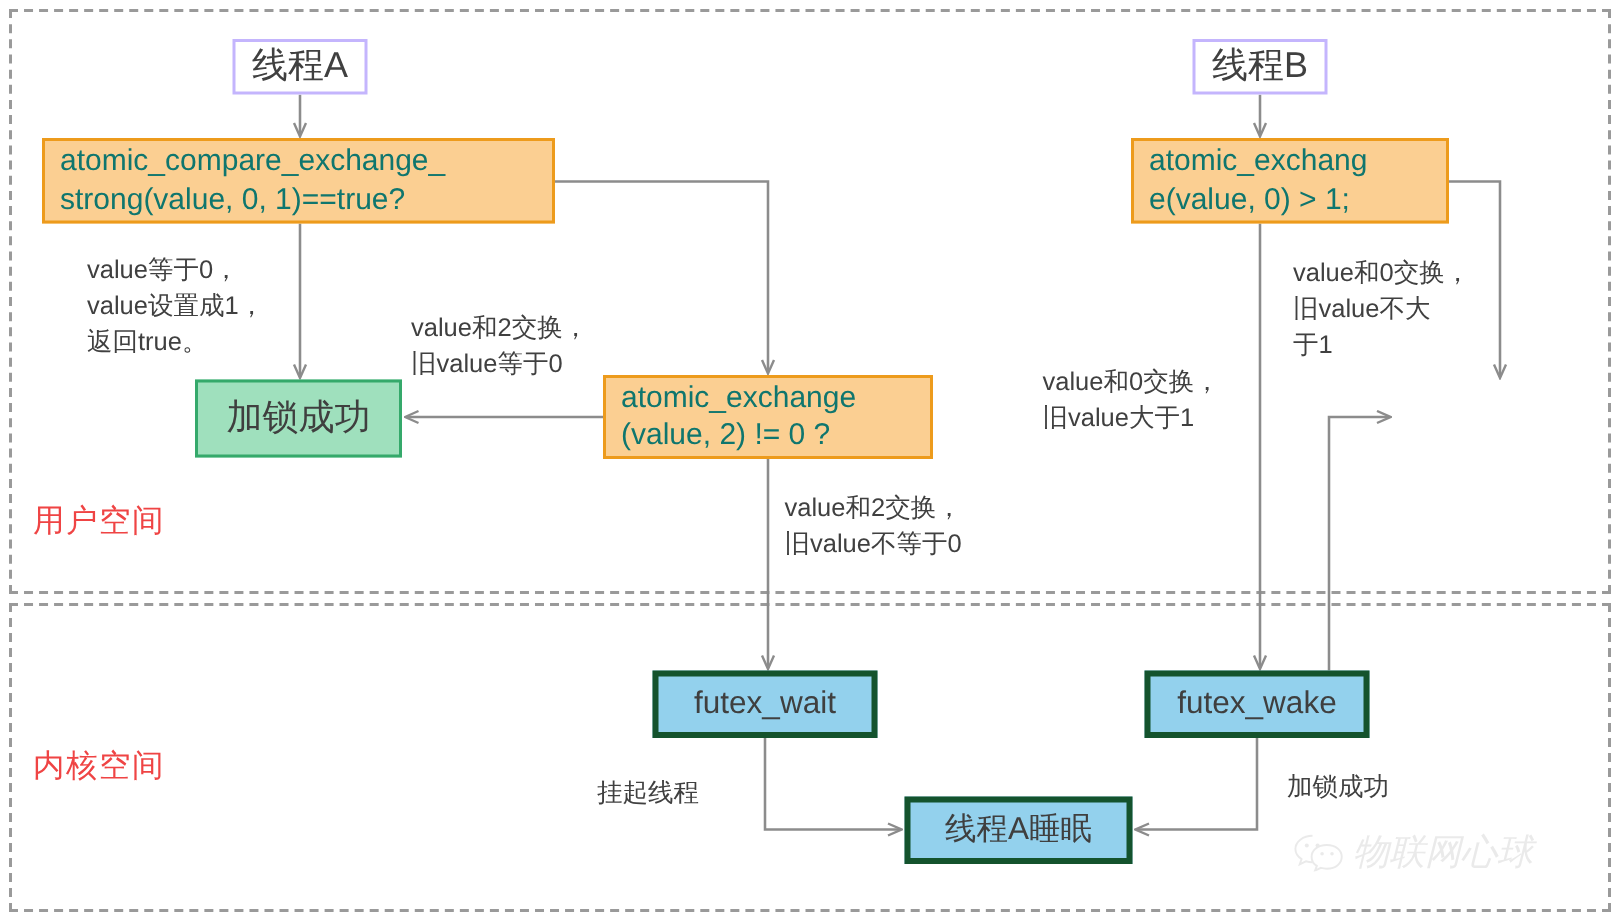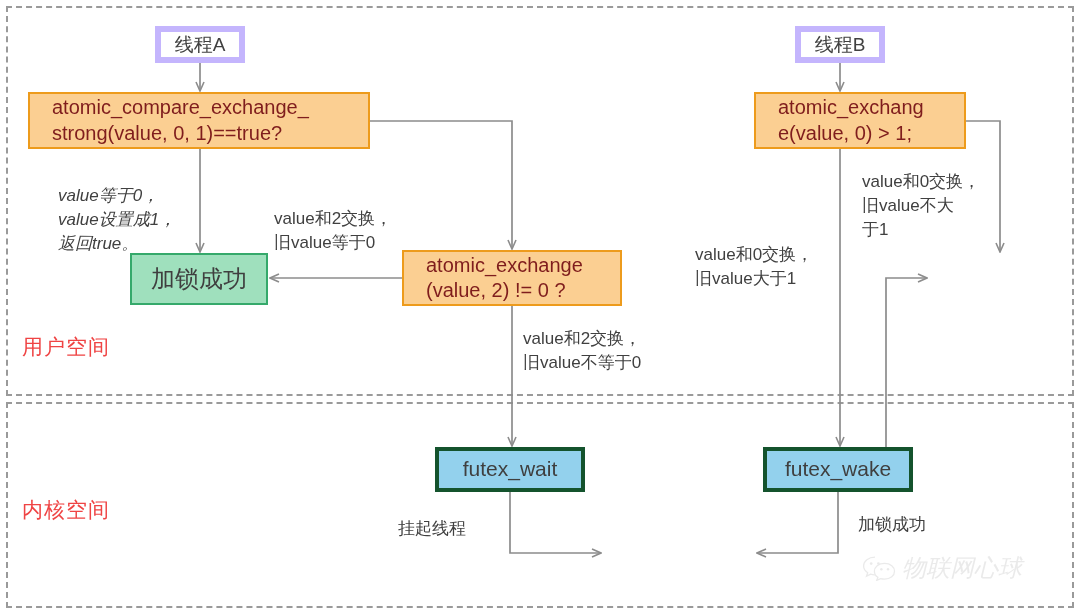--- a/index.html
+++ b/index.html
@@ -42,33 +42,33 @@
     position:absolute;
     box-sizing:border-box;
     display:flex;
     align-items:center;
     justify-content:center;
     text-align:center;
     line-height:1.26;
     white-space:pre-line;
   }
   .node.thread{
-    border:6px solid #c4b5fd;
+    border:2px solid #c4b5fd;
     background:#ffffff;
     color:#404040;
-    font-size:19px;
+    font-size:24px;
   }
   .node.op{
     border:2px solid #ed9b1c;
     background:#fbcf92;
-    color:#7f1d1d;
+    color:#0f766e;
     font-size:20px;
     justify-content:flex-start;
     text-align:left;
-    padding-left:22px;
+    padding-left:10px;
   }
   .node.ok{
     border:2px solid #35a96b;
     background:#9fe0bd;
     color:#3f3f3f;
     font-size:24px;
   }
   .node.kern{
     border:4px solid #14532d;
     background:#93d1ed;
@@ -88,21 +88,21 @@
   #n-sleep{left:603px;top:531px;width:152px;height:45px;}
 
   
   .elabel{
     position:absolute;
     font-size:17px;
     color:#404040;
     line-height:1.42;
     white-space:pre-line;
   }
-  #el-casTrue{left:58px;top:184px;font-style:italic;}
+  #el-casTrue{left:58px;top:168px;}
   #el-casFalse{left:523px;top:152px;}
   #el-x2eq0{left:274px;top:207px;}
   #el-x2ne0{left:523px;top:327px;}
   #el-bGt1{left:695px;top:243px;}
   #el-bLe1{left:862px;top:170px;}
   #el-suspend{left:398px;top:517px;}
   #el-wake{left:858px;top:513px;}
 
   
   #watermark{
@@ -175,20 +175,21 @@
   <div class="node ok" id="n-lockok">加锁成功</div>
 
   <div class="node op" id="n-xchg2">atomic_exchange
 (value, 2) != 0 ?</div>
 
 
   <div class="node kern" id="n-futexwait">futex_wait</div>
 
   <div class="node kern" id="n-futexwake">futex_wake</div>
 
+  <div class="node kern" id="n-sleep">线程A睡眠</div>
 
   <div class="elabel" id="el-casTrue">value等于0，
 value设置成1，
 返回true。</div>
 
 
   <div class="elabel" id="el-x2eq0">value和2交换，
 旧value等于0</div>
 
   <div class="elabel" id="el-x2ne0">value和2交换，

